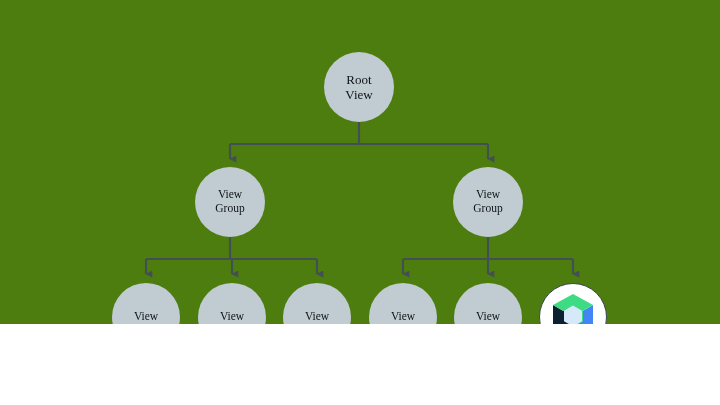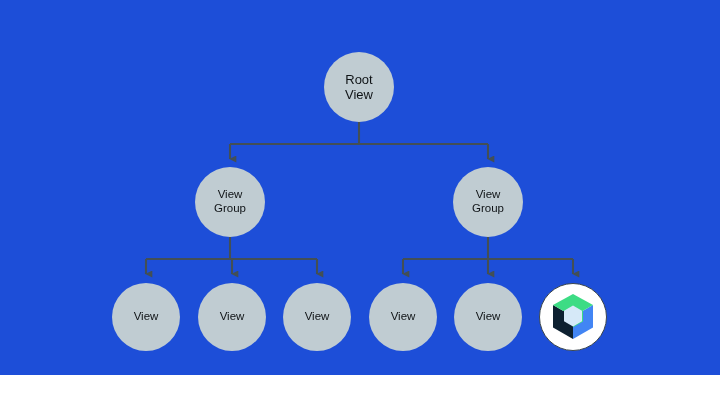--- a/index.html
+++ b/index.html
@@ -3,24 +3,24 @@
 <meta charset="utf-8">
 <style>
   html, body {
     margin: 0;
     padding: 0;
     background: #ffffff;
   }
   #stage {
     position: relative;
     width: 720px;
-    height: 375px;
-    background: #1d4ed8;
+    height: 324px;
+    background: #4d7c0f;
     overflow: hidden;
-    font-family: Liberation Sans, sans-serif;
+    font-family: Liberation Serif, serif;
   }
   #edges {
     position: absolute;
     left: 0;
     top: 0;
     width: 720px;
     height: 405px;
   }
   .node {
     position: absolute;

